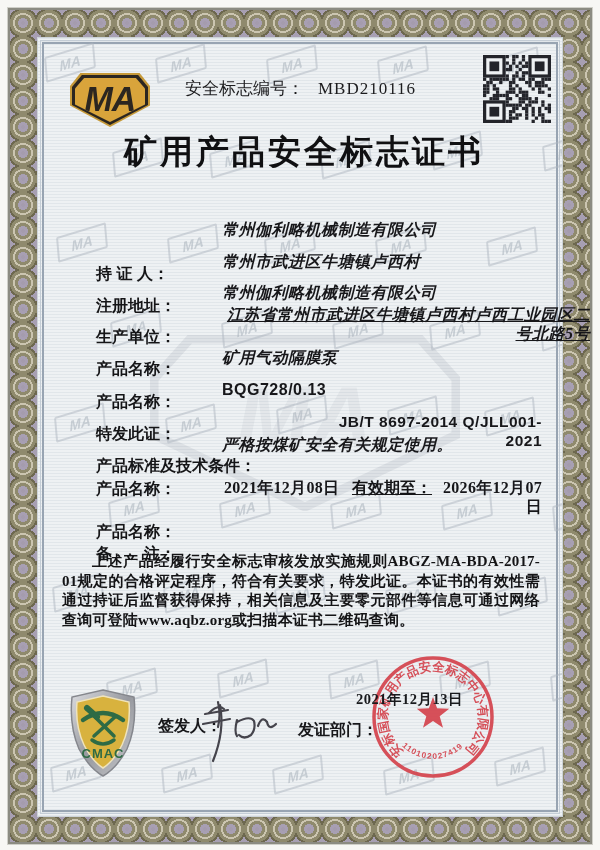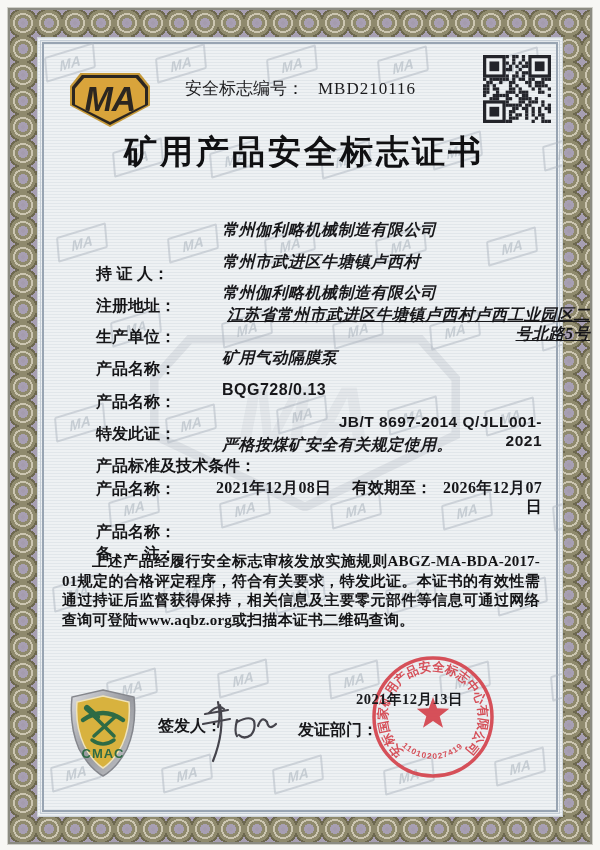--- a/index.html
+++ b/index.html
@@ -55,21 +55,21 @@
   
   .row { position:absolute; left:50px; right:20px; }
   .lbl { position:absolute; left:8px; top:0; font:700 16px/1.2 "Liberation Sans", sans-serif;
     color:#151517; white-space:pre;margin-top:44px; }
   .val { position:absolute; left:134px; top:0; font:600 16px/19px "Liberation Serif", serif;
     font-style:italic; color:#17171a; letter-spacing:.5px;text-align:right; }
   .val.upright { font-style:normal; letter-spacing:.3px; }
   .val.sans { font:600 15.5px/19px "Liberation Sans", sans-serif; font-style:normal; }
   .val.bold-sans { font:700 16px/19px "Liberation Sans", sans-serif; font-style:normal; }
   .val.wrap { width:368px;text-decoration:underline; }
-  .inline-lbl { position:absolute; font:700 16px/1.2 "Liberation Sans", sans-serif; color:#151517; }
+  .inline-lbl { position:absolute; font:700 16px/1.2 "Liberation Sans", sans-serif; color:#151517;text-decoration:underline; }
 
   .statement { position:absolute; left:24px; top:514px; width:478px;
     font:600 15px/19.5px "Liberation Serif", serif; color:#141416;
     text-indent:2em; text-align:justify; letter-spacing:.2px; }
 
   
   .cmac { position:absolute; left:26px; top:650px; width:78px; height:92px; }
   .signer { position:absolute; left:120px; top:678px; font:700 16px/1.2 "Liberation Serif", serif; color:#17171a; }
   .signature { position:absolute; left:157px; top:655px; }
   .issuer { position:absolute; left:260px; top:682px; font:700 16px/1.2 "Liberation Serif", serif; color:#17171a; }
@@ -343,21 +343,21 @@
     <div class="row" style="top:374px">
       <span class="lbl">产品标准及技术条件：</span>
       <span class="val sans" style="left:224px">JB/T 8697-2014  Q/JLL001-2021</span>
     </div>
     <div class="row" style="top:397px">
       <span class="lbl">产品名称：</span>
       <span class="val">严格按煤矿安全有关规定使用。</span>
     </div>
     <div class="row" style="top:440px">
       <span class="lbl">产品名称：</span>
-      <span class="val upright" style="left:128px">2021年12月08日</span>
+      <span class="val upright" style="left:136px">2021年12月08日</span>
       <span class="inline-lbl" style="left:264px">有效期至：</span>
       <span class="val upright" style="left:347px">2026年12月07日</span>
     </div>
     <div class="row" style="top:462px">
       <span class="lbl">备　　注：</span>
       <span class="val"></span>
     </div>
 
     <div class="statement">上述产品经履行安全标志审核发放实施规则ABGZ-MA-BDA-2017-01规定的合格评定程序，符合有关要求，特发此证。本证书的有效性需通过持证后监督获得保持，相关信息及主要零元部件等信息可通过网络查询可登陆www.aqbz.org或扫描本证书二维码查询。</div>
 

